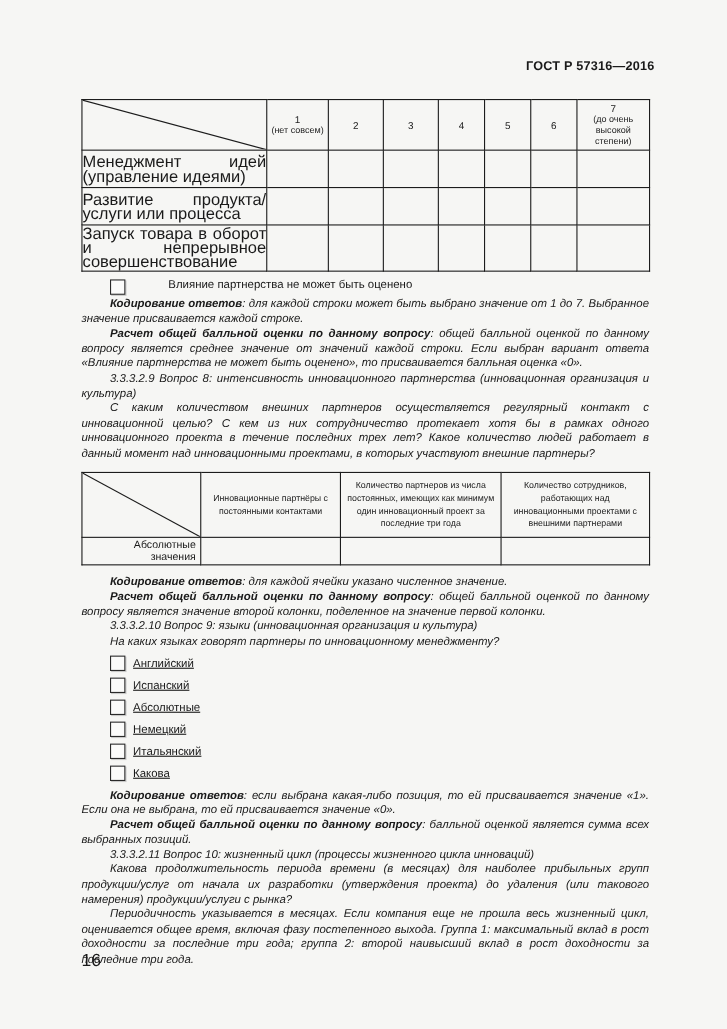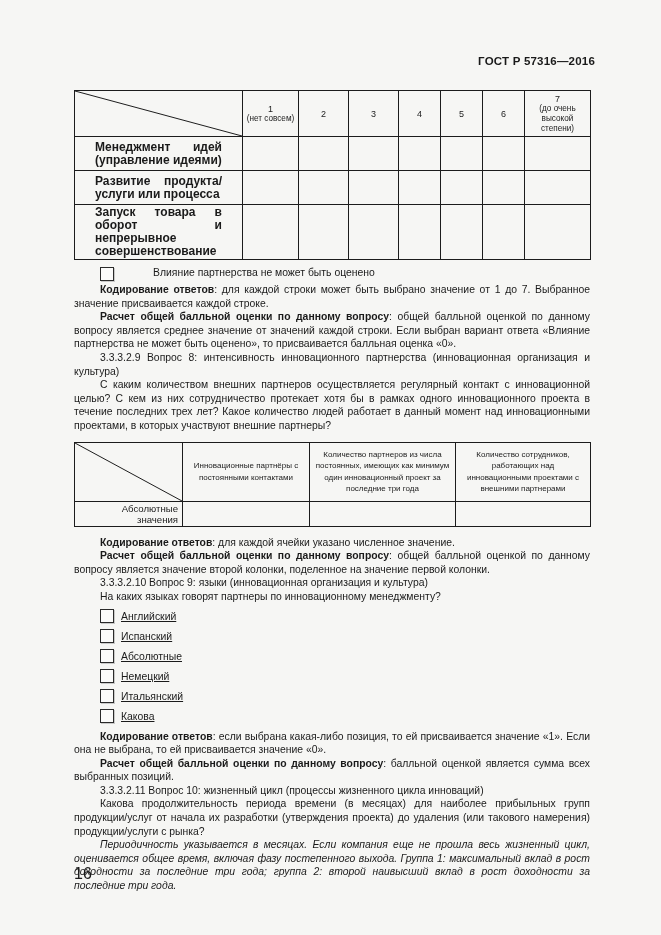--- a/index.html
+++ b/index.html
@@ -40,20 +40,21 @@
     width: 516px;
   }
 
   p.body {
     margin: 0;
     font-size: 10.4px;
     line-height: 13.6px;
     text-align: justify;
     text-indent: 26px;
     hyphens: manual;
+    font-style: italic;
   }
   p.body.italic { font-style: italic; }
   b.lead { font-weight: bold; }
 
   .gap2 { height: 2px; }
   .gap4 { height: 4px; }
   .gap6 { height: 6px; }
   .gap9 { height: 9px; }
 
   
@@ -81,27 +82,26 @@
     display: block;
   }
   .t1 td.hd {
     text-align: center;
     font-size: 8.2px;
     line-height: 10px;
     color: #222;
   }
   .t1 td.hd .num { font-size: 9px; }
   .t1 td.rowlabel {
-    font-size: 12px;
+    font-size: 15px;
     line-height: 13px;
     height: 29px;
     text-align: justify;
     text-align-last: left;
-    padding: 1px 20px;
-    font-weight: bold;
+    padding: 1px 0;
   }
   .t1 td.cell { height: 29px; }
 
   
   .t2 td.corner2 {
     height: 58px;
     position: relative;
     padding: 0;
   }
   .t2 td.corner2 svg {

